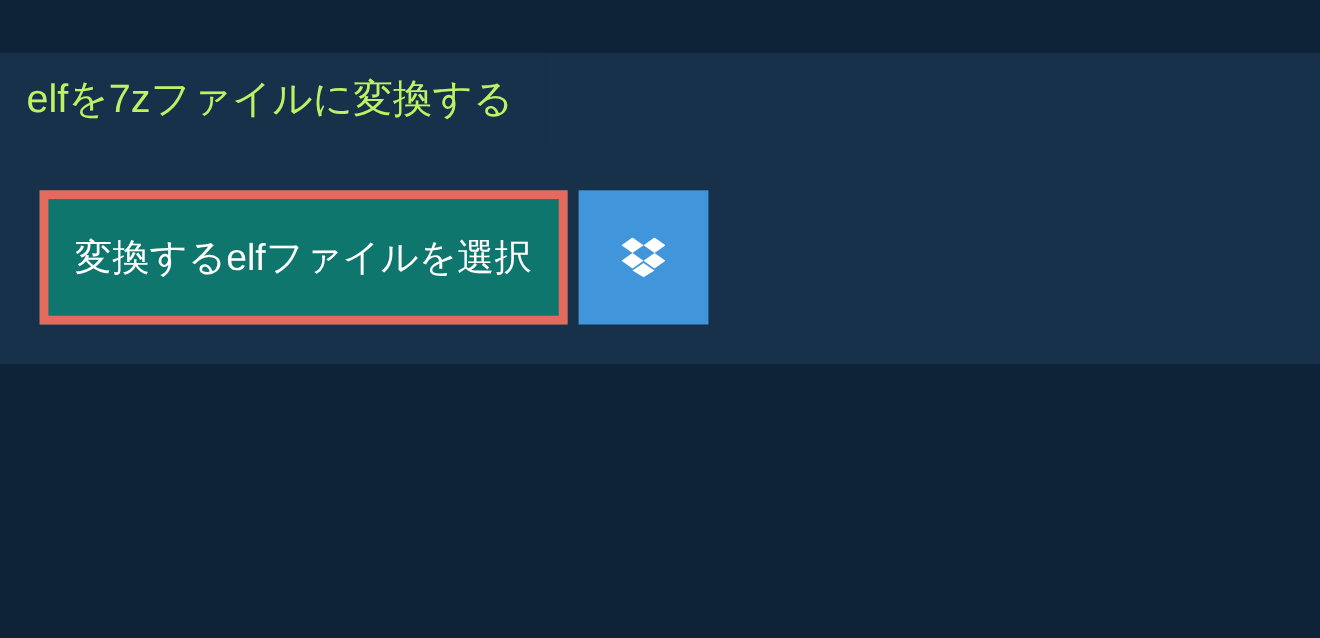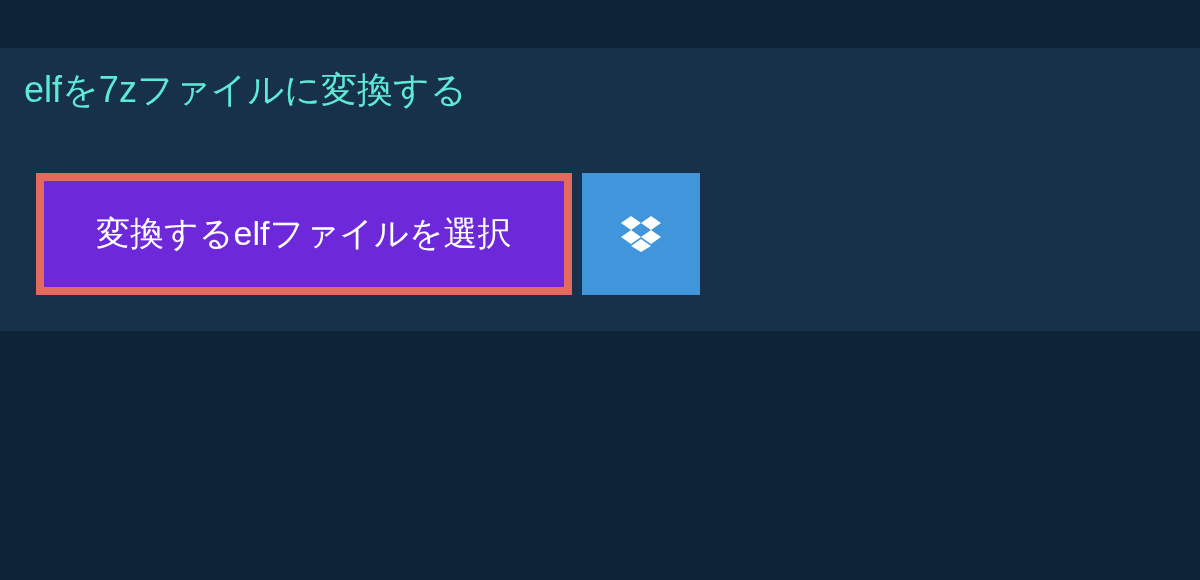--- a/index.html
+++ b/index.html
@@ -17,37 +17,37 @@
     .panel {
       background-color: #17314b;
       margin-top: 48px;
       width: 100%;
       padding-bottom: 36px;
     }
     .title-bar {
       background-color: #17314b;
       display: inline-block;
       padding: 18px 28px 22px 24px;
-      color: #5eead4;
+      color: #bef264;
       font-size: 36px;
       font-weight: 400;
       margin-bottom: 36px;
     }
     .button-row {
       display: flex;
       gap: 10px;
       padding-left: 36px;
     }
     .select-button {
-      background-color: #6d28d9;
+      background-color: #0f766e;
       border: 8px solid #e36a5c;
       color: #ffffff;
       font-size: 34px;
       font-weight: 400;
-      padding: 30px 52px;
+      padding: 30px 24px;
       cursor: pointer;
       display: flex;
       align-items: flex-end;
       justify-content: center;
     }
     .dropbox-button {
       background-color: #4196db;
       width: 118px;
       display: flex;
       align-items: center;

